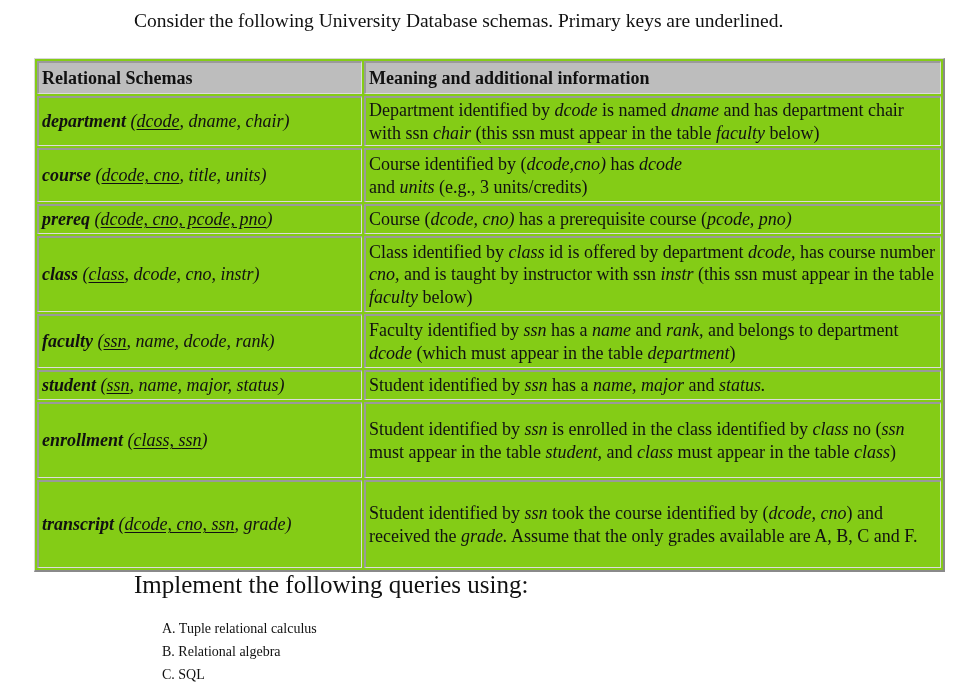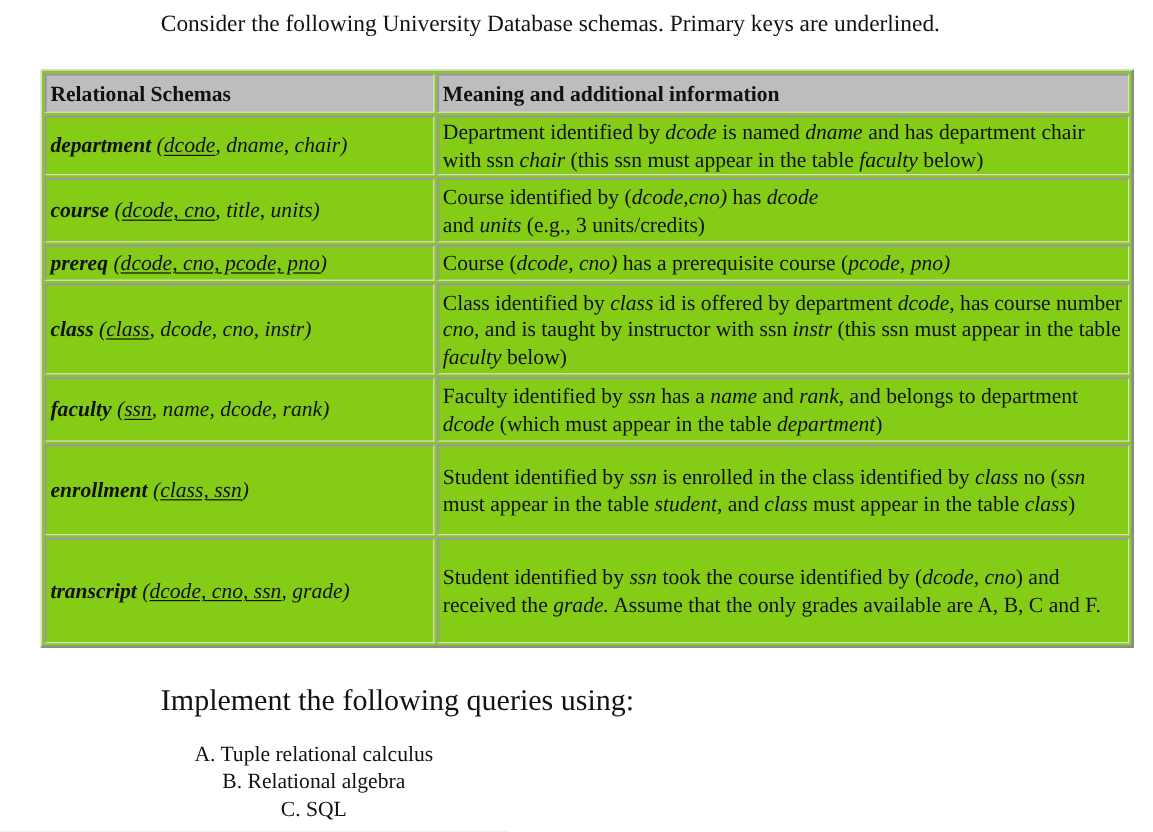--- a/index.html
+++ b/index.html
@@ -63,23 +63,22 @@
     top: 571px;
     font-size: 25px;
   }
   ul.methods {
     position: absolute;
     left: 162px;
     top: 617px;
     margin: 0;
     padding: 0;
     list-style: none;
-    font-size: 18px;
+    font-size: 14px;
     line-height: 23px;
-    text-align: center;
   }
 </style>
 </head>
 <body>
 
 <p class="intro" style="margin:0">Consider the following University Database schemas. Primary keys are underlined.</p>
 
 <table class="schemas">
   <colgroup>
       <col class="c1">
@@ -105,20 +104,24 @@
         <td class="info">Course (<i>dcode, cno)</i> has a prerequisite course (<i>pcode, pno)</i></td>
       </tr>
       <tr style="height: 76px;">
         <td class="schema"><span class="rel">class</span><span class="attrs"> (<span class="pk">class</span>, dcode, cno, instr)</span></td>
         <td class="info">Class identified by <i>class</i> id is offered by department <i>dcode,</i> has course number <i>cno,</i> and is taught by instructor with ssn <i>instr</i> (this ssn must appear in the table <i>faculty</i> below)</td>
       </tr>
       <tr style="height: 54px;">
         <td class="schema"><span class="rel">faculty</span><span class="attrs"> (<span class="pk">ssn</span>, name, dcode, rank)</span></td>
         <td class="info">Faculty identified by <i>ssn</i> has a <i>name</i> and <i>rank,</i> and belongs to department <i>dcode</i> (which must appear in the table <i>department</i>)</td>
       </tr>
+      <tr style="height: 30px;">
+        <td class="schema"><span class="rel">student</span><span class="attrs"> (<span class="pk">ssn</span>, name, major, status)</span></td>
+        <td class="info">Student identified by <i>ssn</i> has a <i>name, major</i> and <i>status.</i></td>
+      </tr>
       <tr style="height: 76px;">
         <td class="schema"><span class="rel">enrollment</span><span class="attrs"> (<span class="pk">class, ssn</span>)</span></td>
         <td class="info">Student identified by <i>ssn</i> is enrolled in the class identified by <i>class</i> no (<i>ssn</i> must appear in the table <i>student,</i> and <i>class</i> must appear in the table <i>class</i>)</td>
       </tr>
       <tr style="height: 88px;">
         <td class="schema"><span class="rel">transcript</span><span class="attrs"> (<span class="pk">dcode, cno, ssn</span>, grade)</span></td>
         <td class="info">Student identified by <i>ssn</i> took the course identified by (<i>dcode, cno</i>) and received the <i>grade.</i> Assume that the only grades available are A, B, C and F.</td>
       </tr>
     </tbody>
 </table>

